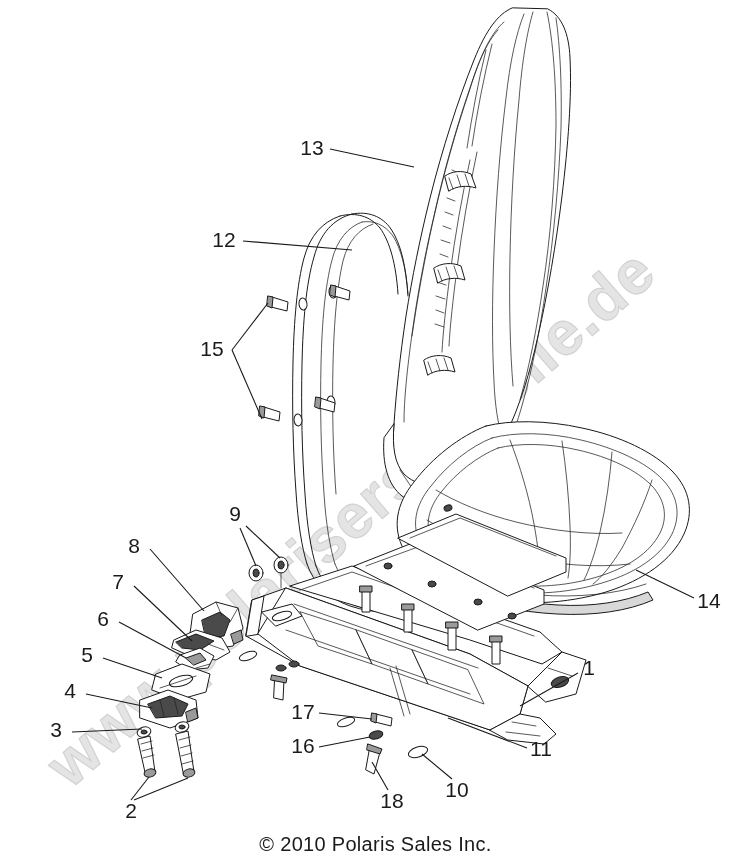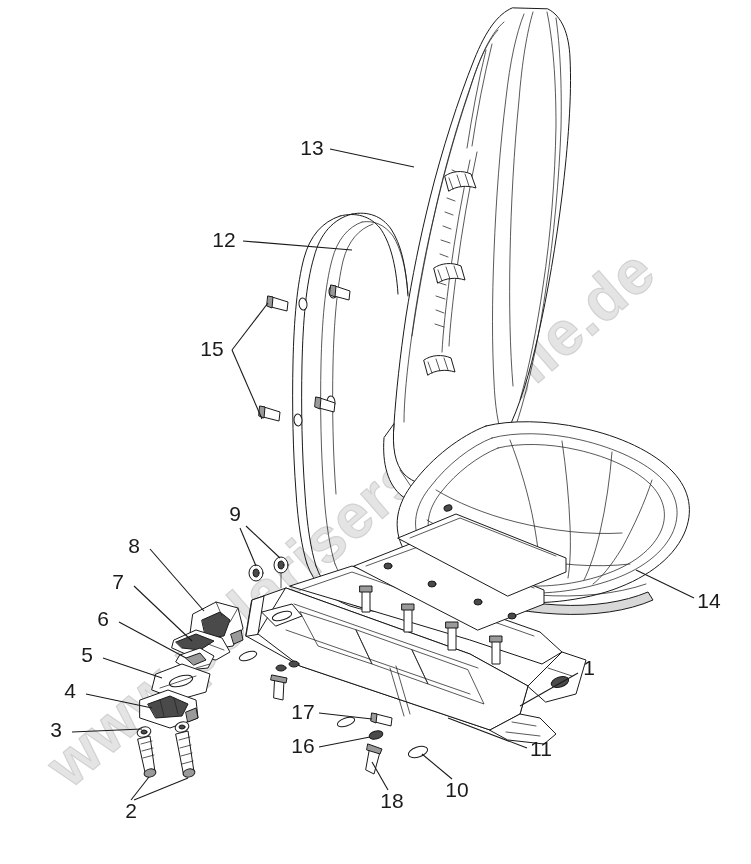--- a/index.html
+++ b/index.html
@@ -451,14 +451,15 @@
       <text class="callout-num" x="541" y="750">11</text>
       <text class="callout-num" x="709" y="602">14</text>
       <text class="callout-num" x="303" y="713">17</text>
       <text class="callout-num" x="303" y="747">16</text>
       <text class="callout-num" x="392" y="802">18</text>
       <text class="callout-num" x="457" y="791">10</text>
     </g>
 
   </svg>
 
+  <div id="copyright-line">© 2010 Polaris Sales Inc.</div>
 
 </div>
 
 </body></html>

